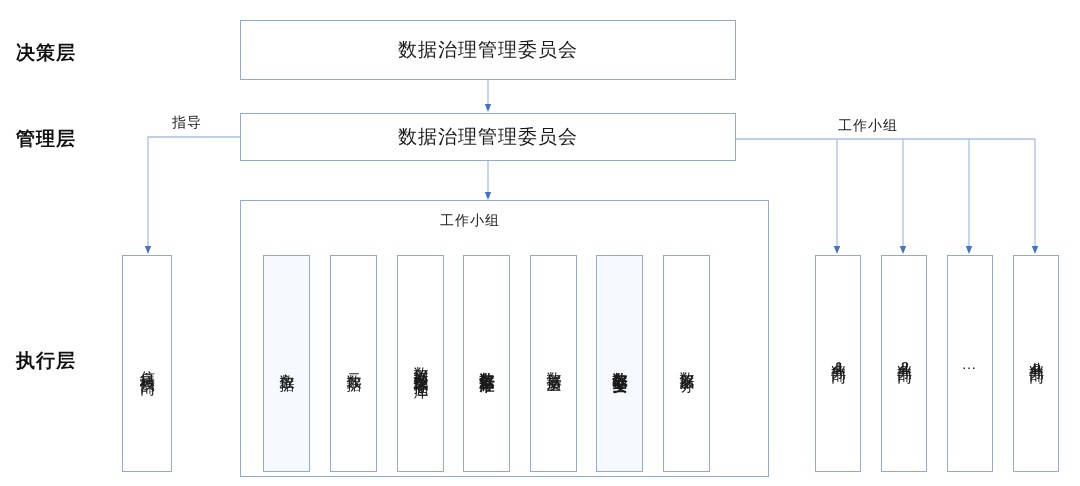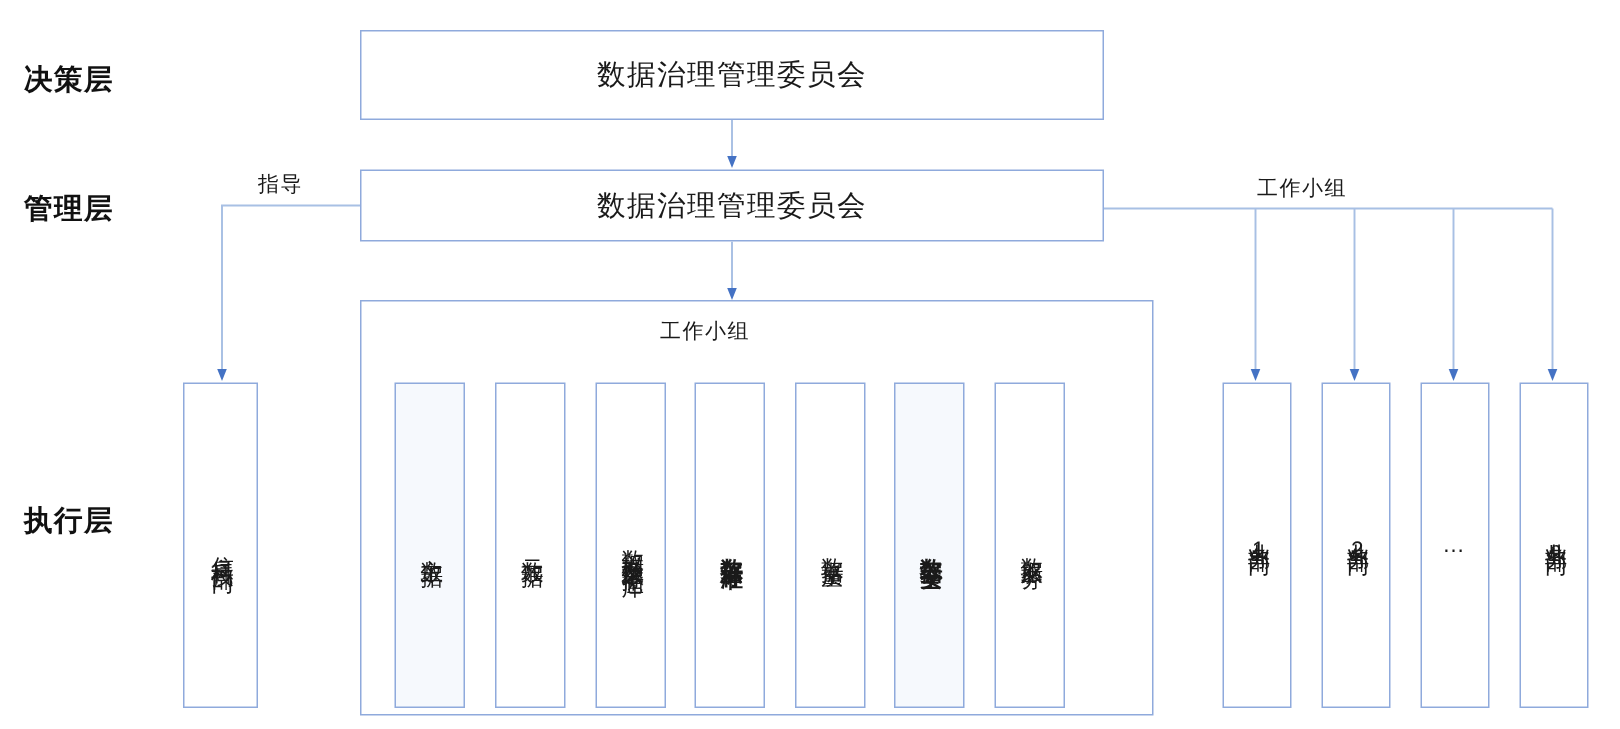--- a/index.html
+++ b/index.html
@@ -115,21 +115,21 @@
       <path d="M736,139 L1035,139"></path>
       <path d="M837,139 L837,250" marker-end="url(#arrow)"></path>
       <path d="M903,139 L903,250" marker-end="url(#arrow)"></path>
       <path d="M969,139 L969,250" marker-end="url(#arrow)"></path>
       <path d="M1035,139 L1035,250" marker-end="url(#arrow)"></path>
     </g>
   </svg>
 
   <div class="row-label" style="left:16px;top:40px;">决策层</div>
   <div class="row-label" style="left:16px;top:126px;text-align:center;">管理层</div>
-  <div class="row-label" style="left:16px;top:334px;">执行层</div>
+  <div class="row-label" style="left:16px;top:348px;">执行层</div>
 
   <div class="box" style="left:240px;top:20px;width:496px;height:60px;">
     <span class="hbox-text">数据治理管理委员会</span>
   </div>
 
   <div class="box" style="left:240px;top:113px;width:496px;height:48px;">
     <span class="hbox-text">数据治理管理委员会</span>
   </div>
 
   <div class="conn-label" style="left:172px;top:114px;text-align:center;">指导</div>

